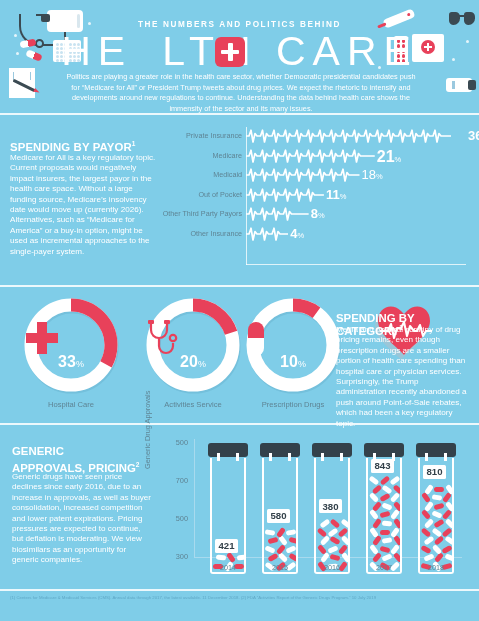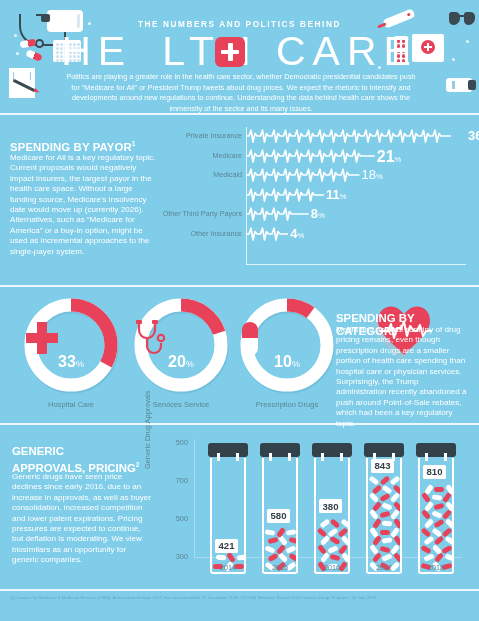--- a/index.html
+++ b/index.html
@@ -264,20 +264,21 @@
           <div class="ekg-val" style="left: 208.75px;"><span style="font-size:16px;font-weight:bold">21</span><span>%</span></div>
         </div>
         <div class="ekg-row" style="top: 43.2px;">
           <div class="ekg-label">Medicaid</div>
           <svg width="113.5" height="18" class="ekg-wave" style="left: 78px;">
             <polyline points="0,9 3,9 5,3.2 7,15 9,6.5 11,9 14.5,9 16.5,3.2 18.5,15 20.5,6.5 22.5,9 26,9 28,3.2 30,15 32,6.5 34,9 37.5,9 39.5,3.2 41.5,15 43.5,6.5 45.5,9 49,9 51,3.2 53,15 55,6.5 57,9 60.5,9 62.5,3.2 64.5,15 66.5,6.5 68.5,9 72,9 74,3.2 76,15 78,6.5 80,9 83.5,9 85.5,3.2 87.5,15 89.5,6.5 91.5,9 95,9 97,3.2 99,15 101,6.5 103,9 113.5,9" fill="none" stroke="#ffffff" stroke-width="1.7" stroke-linejoin="round"></polyline>
           </svg>
           <div class="ekg-val" style="left: 193.5px;"><span style="font-size:13px;font-weight:normal">18</span><span>%</span></div>
         </div>
         <div class="ekg-row" style="top: 62.8px;">
+          <div class="ekg-label">Out of Pocket</div>
           <svg width="77.91666666666667" height="18" class="ekg-wave" style="left: 78px;">
             <polyline points="0,9 3,9 5,3.2 7,15 9,6.5 11,9 14.5,9 16.5,3.2 18.5,15 20.5,6.5 22.5,9 26,9 28,3.2 30,15 32,6.5 34,9 37.5,9 39.5,3.2 41.5,15 43.5,6.5 45.5,9 49,9 51,3.2 53,15 55,6.5 57,9 60.5,9 62.5,3.2 64.5,15 66.5,6.5 68.5,9 77.91666666666667,9" fill="none" stroke="#ffffff" stroke-width="1.7" stroke-linejoin="round"></polyline>
           </svg>
           <div class="ekg-val" style="left: 157.917px;"><span style="font-size:13px;font-weight:bold">11</span><span>%</span></div>
         </div>
         <div class="ekg-row" style="top: 82.4px;">
           <div class="ekg-label">Other Third Party Payors</div>
           <svg width="62.666666666666664" height="18" class="ekg-wave" style="left: 78px;">
             <polyline points="0,9 3,9 5,3.2 7,15 9,6.5 11,9 14.5,9 16.5,3.2 18.5,15 20.5,6.5 22.5,9 26,9 28,3.2 30,15 32,6.5 34,9 37.5,9 39.5,3.2 41.5,15 43.5,6.5 45.5,9 62.666666666666664,9" fill="none" stroke="#ffffff" stroke-width="1.7" stroke-linejoin="round"></polyline>
           </svg>
@@ -312,39 +313,39 @@
             <circle cx="49" cy="49" r="40" fill="none" stroke="#E8415A" stroke-width="13" stroke-dasharray="251.32741228718345" stroke-dashoffset="168.3893662324129" transform="rotate(-90 49 49)"></circle>
           </svg>
           <div class="dicon">
             <svg width="40" height="40" viewBox="0 0 40 40">
               <path d="M15 4h10v11h11v10H25v11H15V25H4V15h11z" fill="#E8415A"></path>
             </svg>
           </div>
           <div class="pct">33<span>%</span></div>
           <div class="cap">Hospital Care</div>
         </div>
-        <div class="donut" style="left: 132px;">
+        <div class="donut" style="left: 144px;">
           <svg width="98" height="98" viewBox="0 0 98 98">
             <circle cx="50" cy="51" r="40" fill="none" stroke="#6BB7D2" stroke-width="13" opacity="0.55"></circle>
             <circle cx="49" cy="49" r="40" fill="none" stroke="#ffffff" stroke-width="13"></circle>
             <circle cx="49" cy="49" r="40" fill="none" stroke="#E8415A" stroke-width="13" stroke-dasharray="251.32741228718345" stroke-dashoffset="201.06192982974676" transform="rotate(-90 49 49)"></circle>
           </svg>
           <div class="dicon">
             <svg width="34" height="44" viewBox="0 0 34 44">
               <path d="M7 4v8a8 8 0 0 0 16 0V4" fill="none" stroke="#E8415A" stroke-width="2.2"></path>
               <path d="M15 20v8a7 7 0 0 0 14 0v-3" fill="none" stroke="#E8415A" stroke-width="2.2"></path>
               <rect x="4" y="2" width="6" height="4" rx="1" fill="#E8415A"></rect>
               <rect x="20" y="2" width="6" height="4" rx="1" fill="#E8415A"></rect>
               <circle cx="29" cy="20" r="3.2" fill="none" stroke="#E8415A" stroke-width="2.2"></circle>
             </svg>
           </div>
           <div class="pct">20<span>%</span></div>
-          <div class="cap">Services Service</div>
-        </div>
-        <div class="donut" style="left: 238px;">
+          <div class="cap">Activities Service</div>
+        </div>
+        <div class="donut" style="left: 244px;">
           <svg width="98" height="98" viewBox="0 0 98 98">
             <circle cx="50" cy="51" r="40" fill="none" stroke="#6BB7D2" stroke-width="13" opacity="0.55"></circle>
             <circle cx="49" cy="49" r="40" fill="none" stroke="#ffffff" stroke-width="13"></circle>
             <circle cx="49" cy="49" r="40" fill="none" stroke="#E8415A" stroke-width="13" stroke-dasharray="251.32741228718345" stroke-dashoffset="226.1946710584651" transform="rotate(-90 49 49)"></circle>
           </svg>
           <div class="dicon">
             <svg width="24" height="42" viewBox="0 0 24 42">
               <path d="M4 12a8 8 0 0 1 16 0v8H4z" fill="#E8415A"></path>
               <path d="M4 20h16v10a8 8 0 0 1-16 0z" fill="#ffffff"></path>
             </svg>

